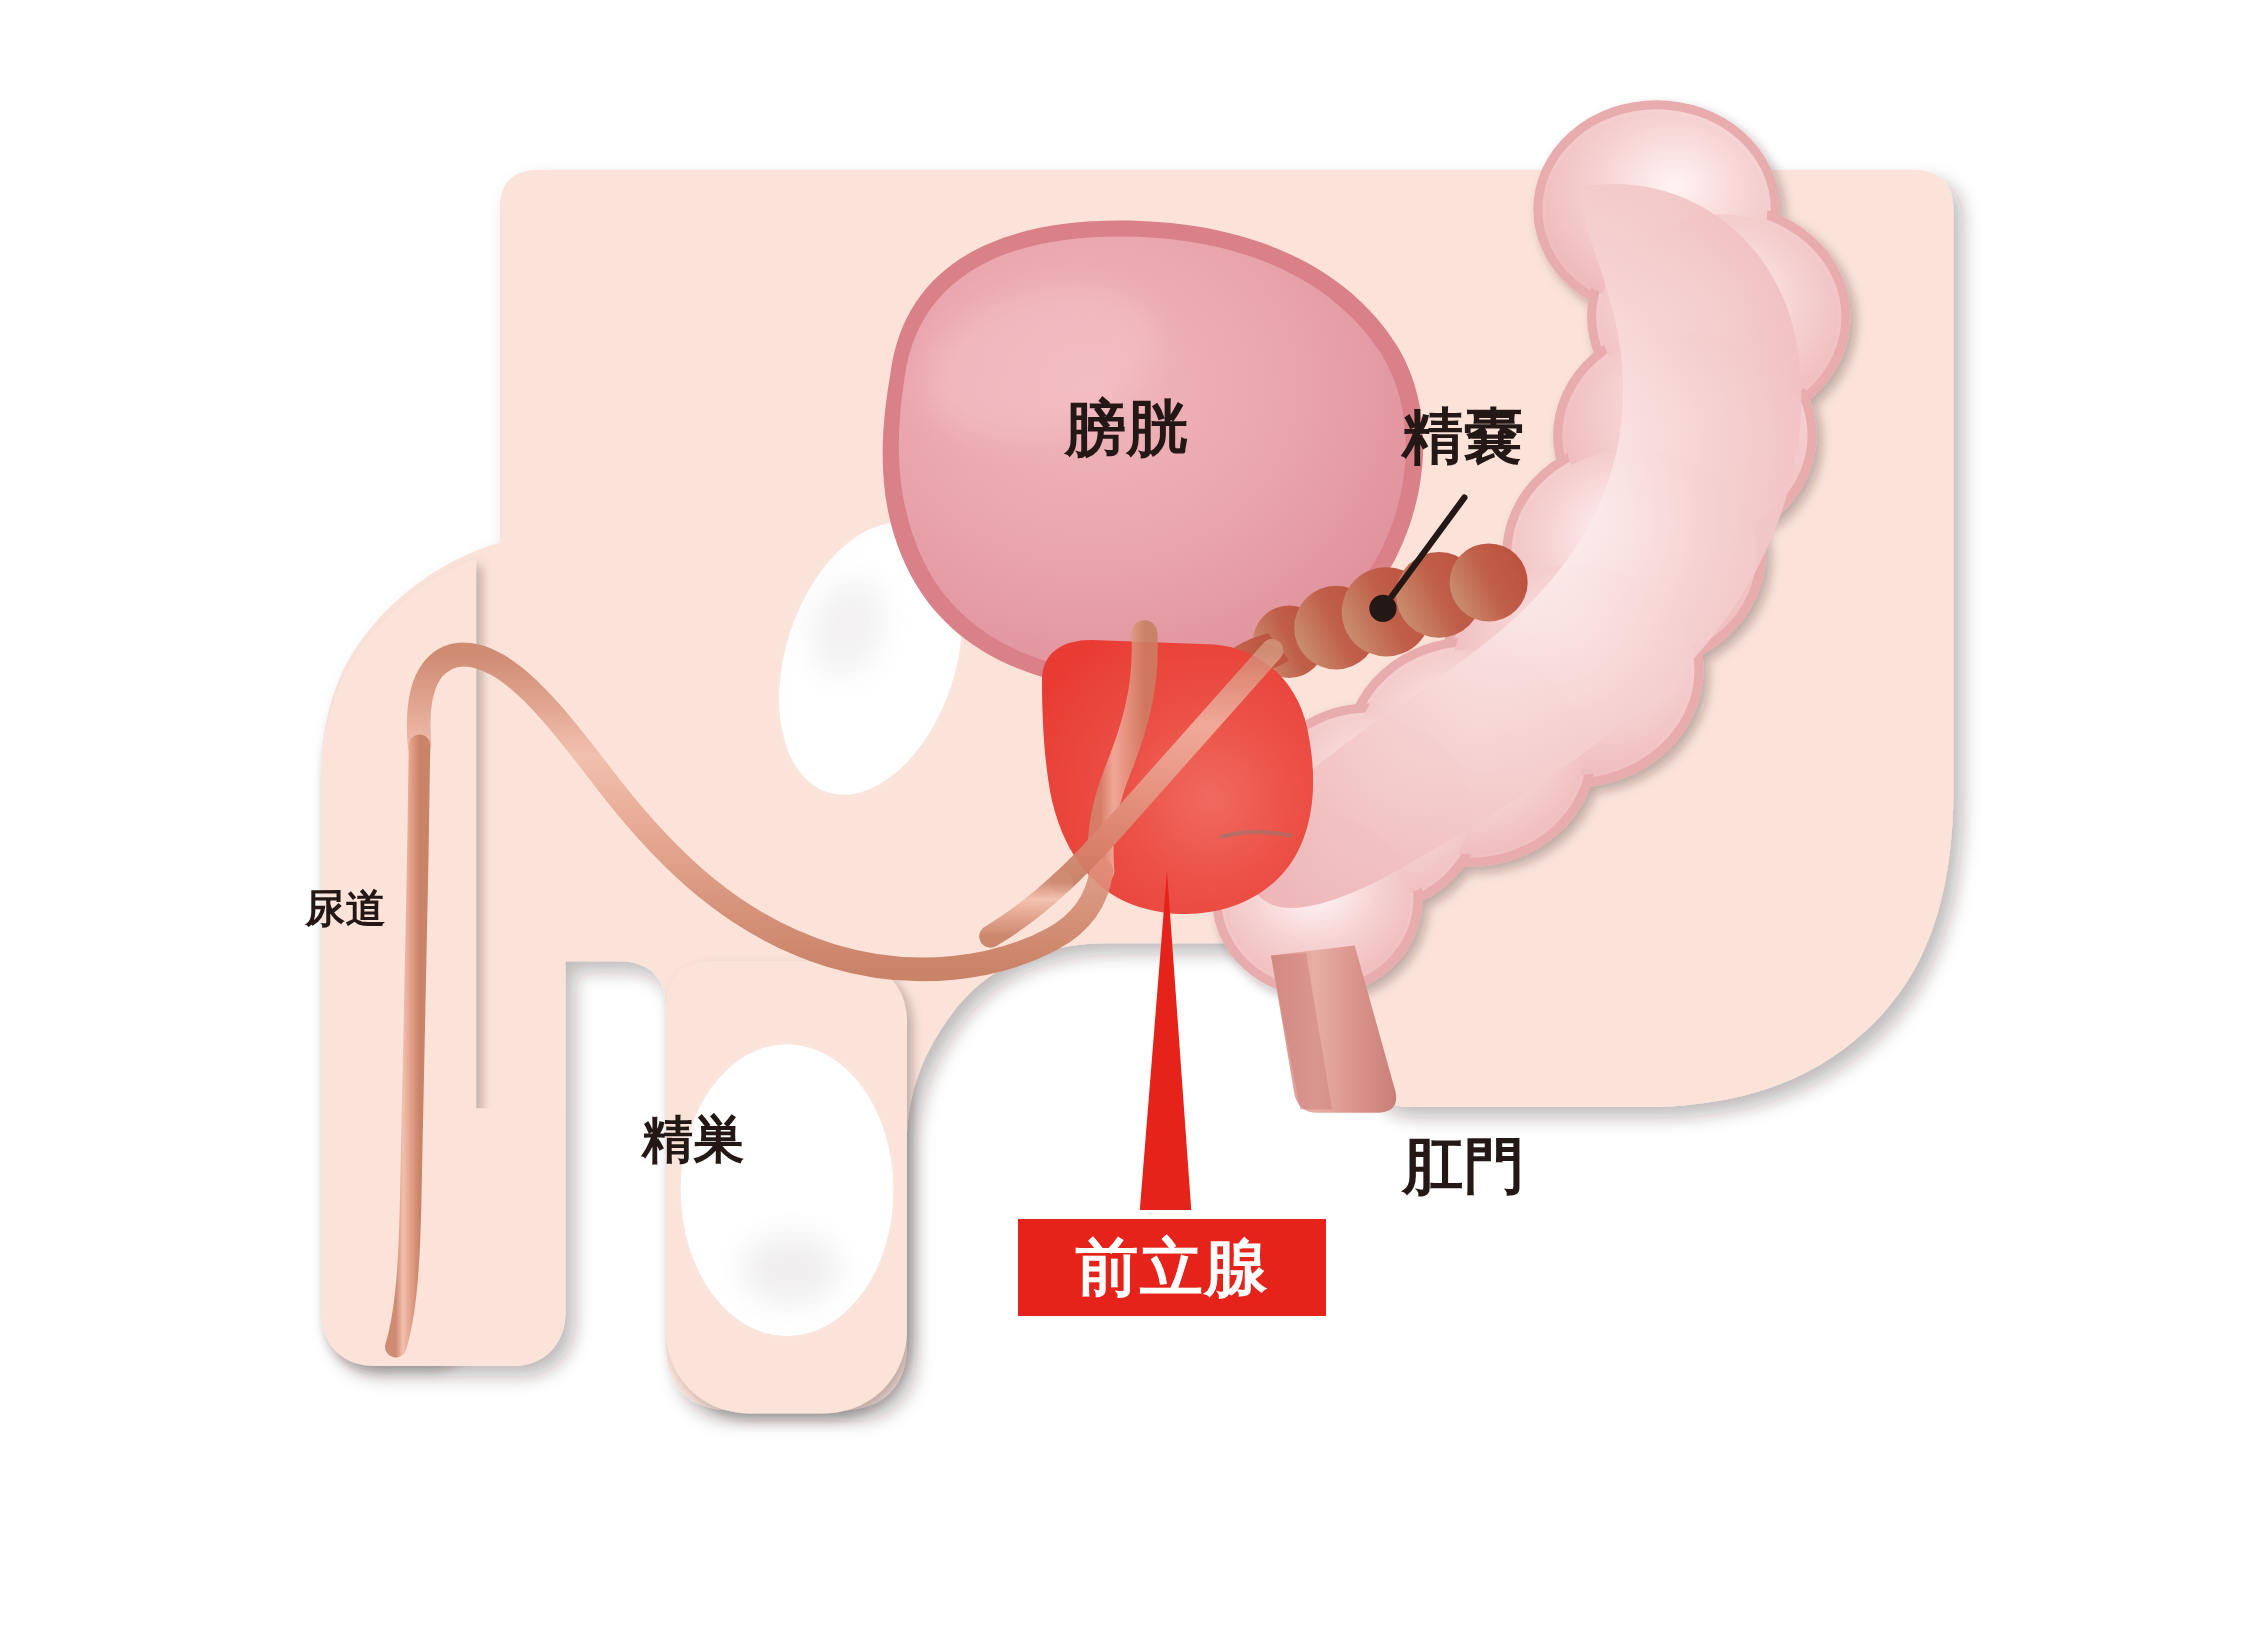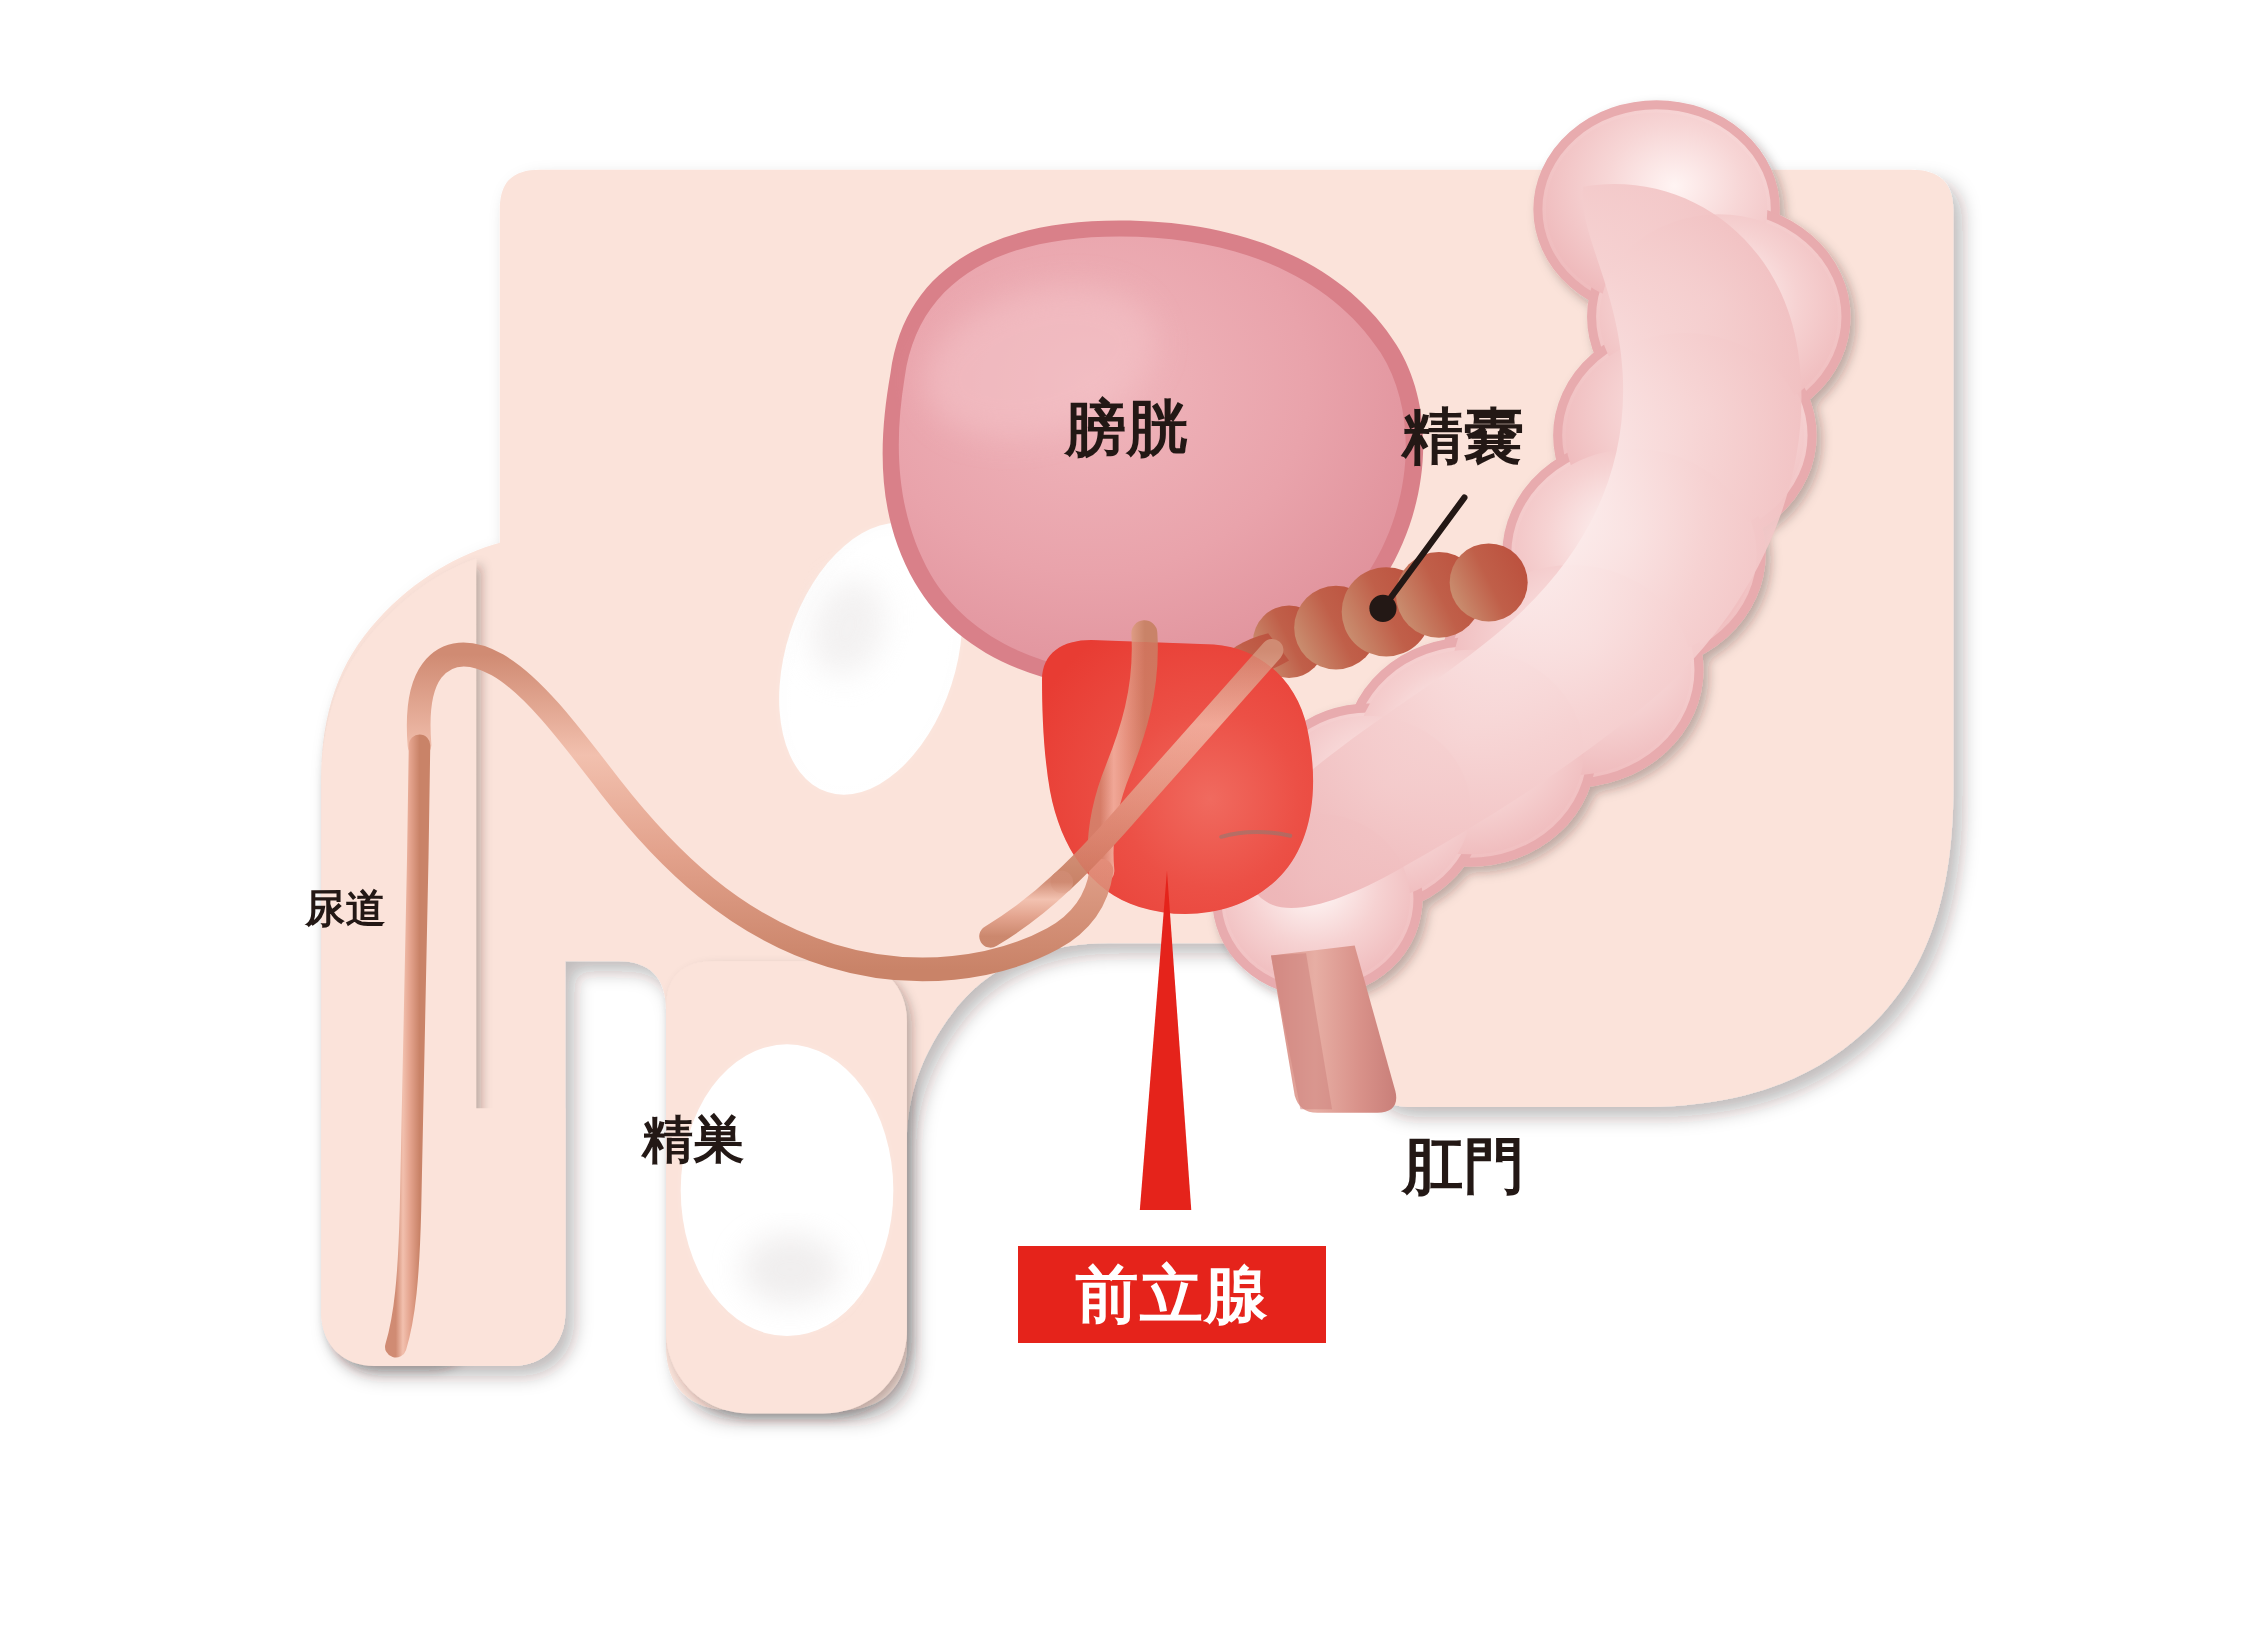--- a/index.html
+++ b/index.html
@@ -37,21 +37,21 @@
   }
   #label-bladder   { left: 1065px; top: 397px;  font-size: 61px; }
   #label-vesicle   { left: 1402px; top: 405px;  font-size: 61px; }
   #label-urethra   { left: 305px;  top: 881px; font-size: 40px; margin-top: 7px; }
   #label-testis    { left: 642px; top: 1114px; font-size: 51px; }
   #label-anus      { left: 1402px; top: 1135px; font-size: 61px; }
 
   #label-prostate-box {
     position: absolute;
     left: 1018px;
-    top: 1246px;
+    top: 1219px;
     width: 308px;
     height: 97px;
     background: #E5231B;
     display: flex;
     align-items: center;
     justify-content: center;
   }
   #label-prostate-text {
     font-family: "DejaVu Sans", "Liberation Sans", sans-serif;
     font-weight: 700;

